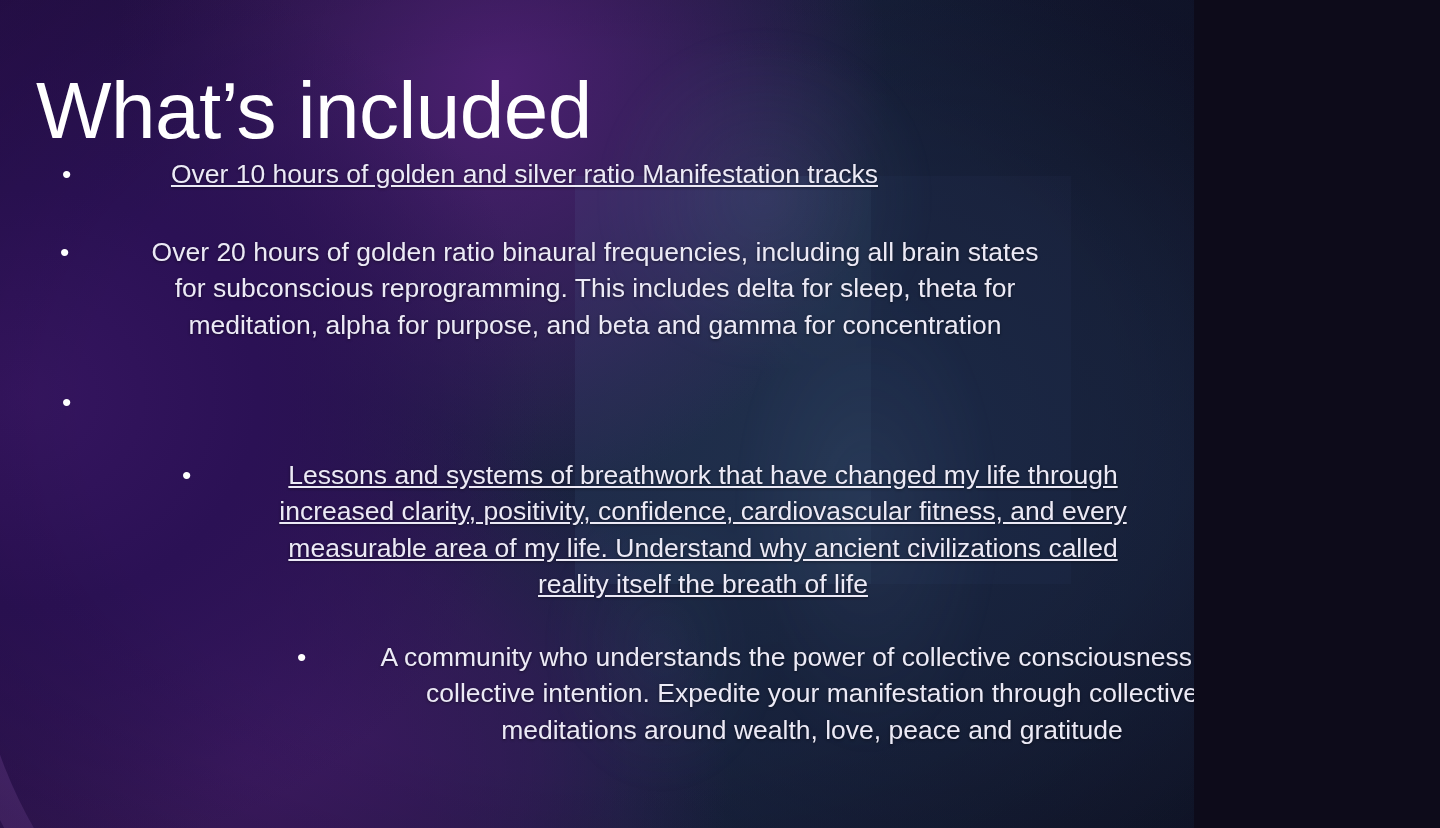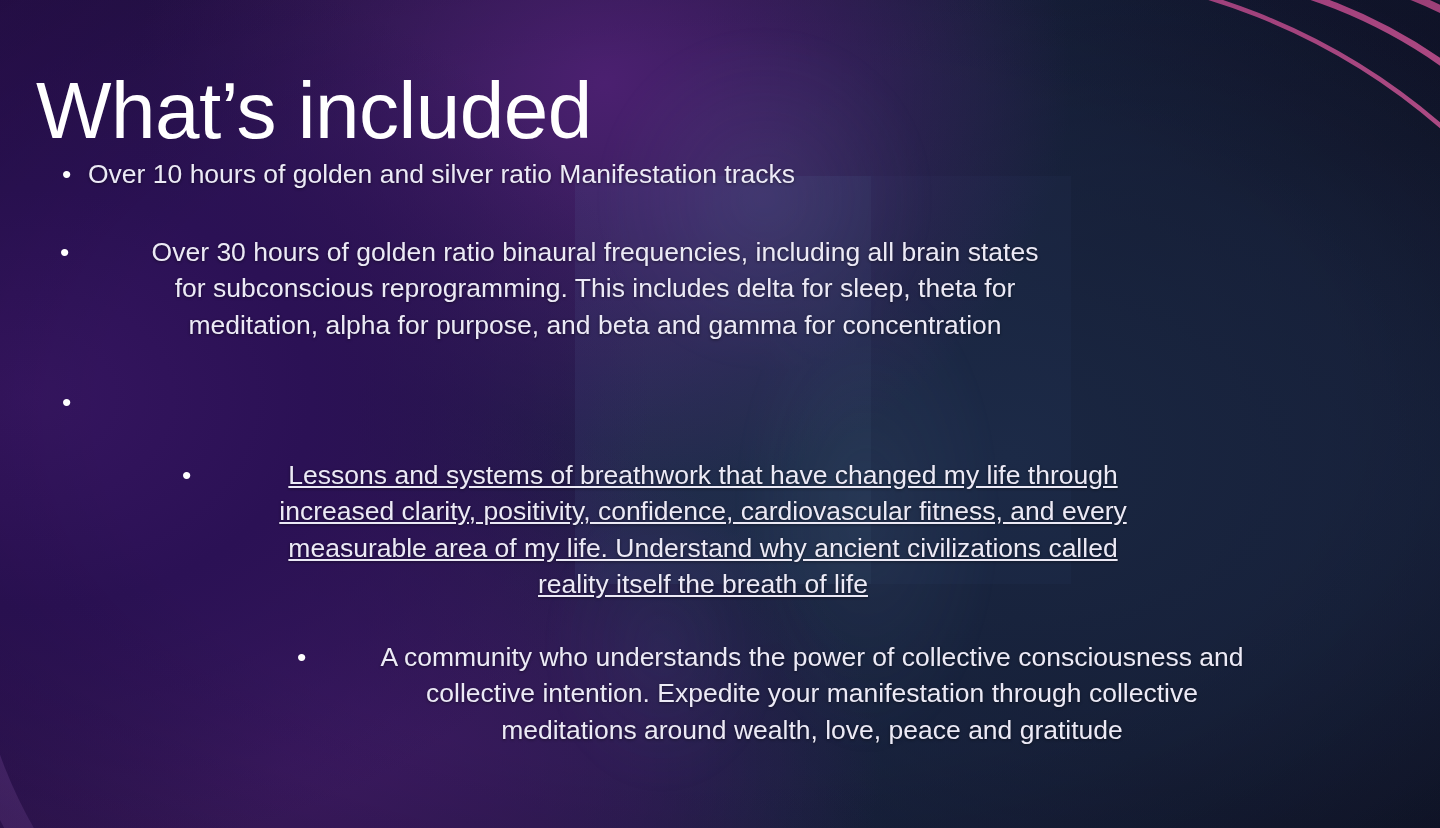--- a/index.html
+++ b/index.html
@@ -2,21 +2,21 @@
 <html><head>
 <meta charset="utf-8">
 <style>
   html, body {
     margin: 0;
     padding: 0;
     background: #0d0b1a;
   }
   .slide {
     position: relative;
-    width: 1440px;
+    width: 1194px;
     height: 828px;
     overflow: hidden;
     font-family: "Liberation Sans", sans-serif;
     background: #1c1438;
   }
 
   
   .bg-base {
     position: absolute;
     inset: 0;
@@ -95,21 +95,21 @@
   }
   .bullet-text {
     flex: 0 0 auto;
     text-align: center;
     white-space: pre-line;
     text-shadow: 0 1px 3px rgba(0,0,0,0.45);
   }
 
   
   .b0 { margin-left: 62px; margin-bottom: 41px; }
-  .b0 .bullet-text { margin-left: 16px; width: 790px; text-align: left; }
+  .b0 .bullet-text { margin-left: 16px; width: 790px; text-align: right; text-decoration: underline; }
 
   .b1 { margin-left: 60px; margin-bottom: 41px; }
   .b1 .bullet-text { margin-left: 30px; width: 990px; }
 
   .b2 { margin-left: 62px; margin-bottom: 36px; }
   .b2 .bullet-text { margin-left: 38px; width: 1068px; }
 
   .b3 { margin-left: 182px; margin-bottom: 36px; }
   .b3 .bullet-text { margin-left: 36px; width: 950px; text-decoration: underline; }
 
@@ -164,21 +164,21 @@
 
   <div class="bullets">
 
     <div class="bullet-row b0">
       <span class="bullet-marker">•</span>
       <span class="bullet-text">Over 10 hours of golden and silver ratio Manifestation tracks</span>
     </div>
 
     <div class="bullet-row b1">
       <span class="bullet-marker">•</span>
-      <span class="bullet-text">Over 30 hours of golden ratio binaural frequencies, including all brain states
+      <span class="bullet-text">Over 20 hours of golden ratio binaural frequencies, including all brain states
 for subconscious reprogramming. This includes delta for sleep, theta for
 meditation, alpha for purpose, and beta and gamma for concentration</span>
     </div>
 
     <div class="bullet-row b2">
       <span class="bullet-marker">•</span>
     </div>
 
     <div class="bullet-row b3">
       <span class="bullet-marker">•</span>

